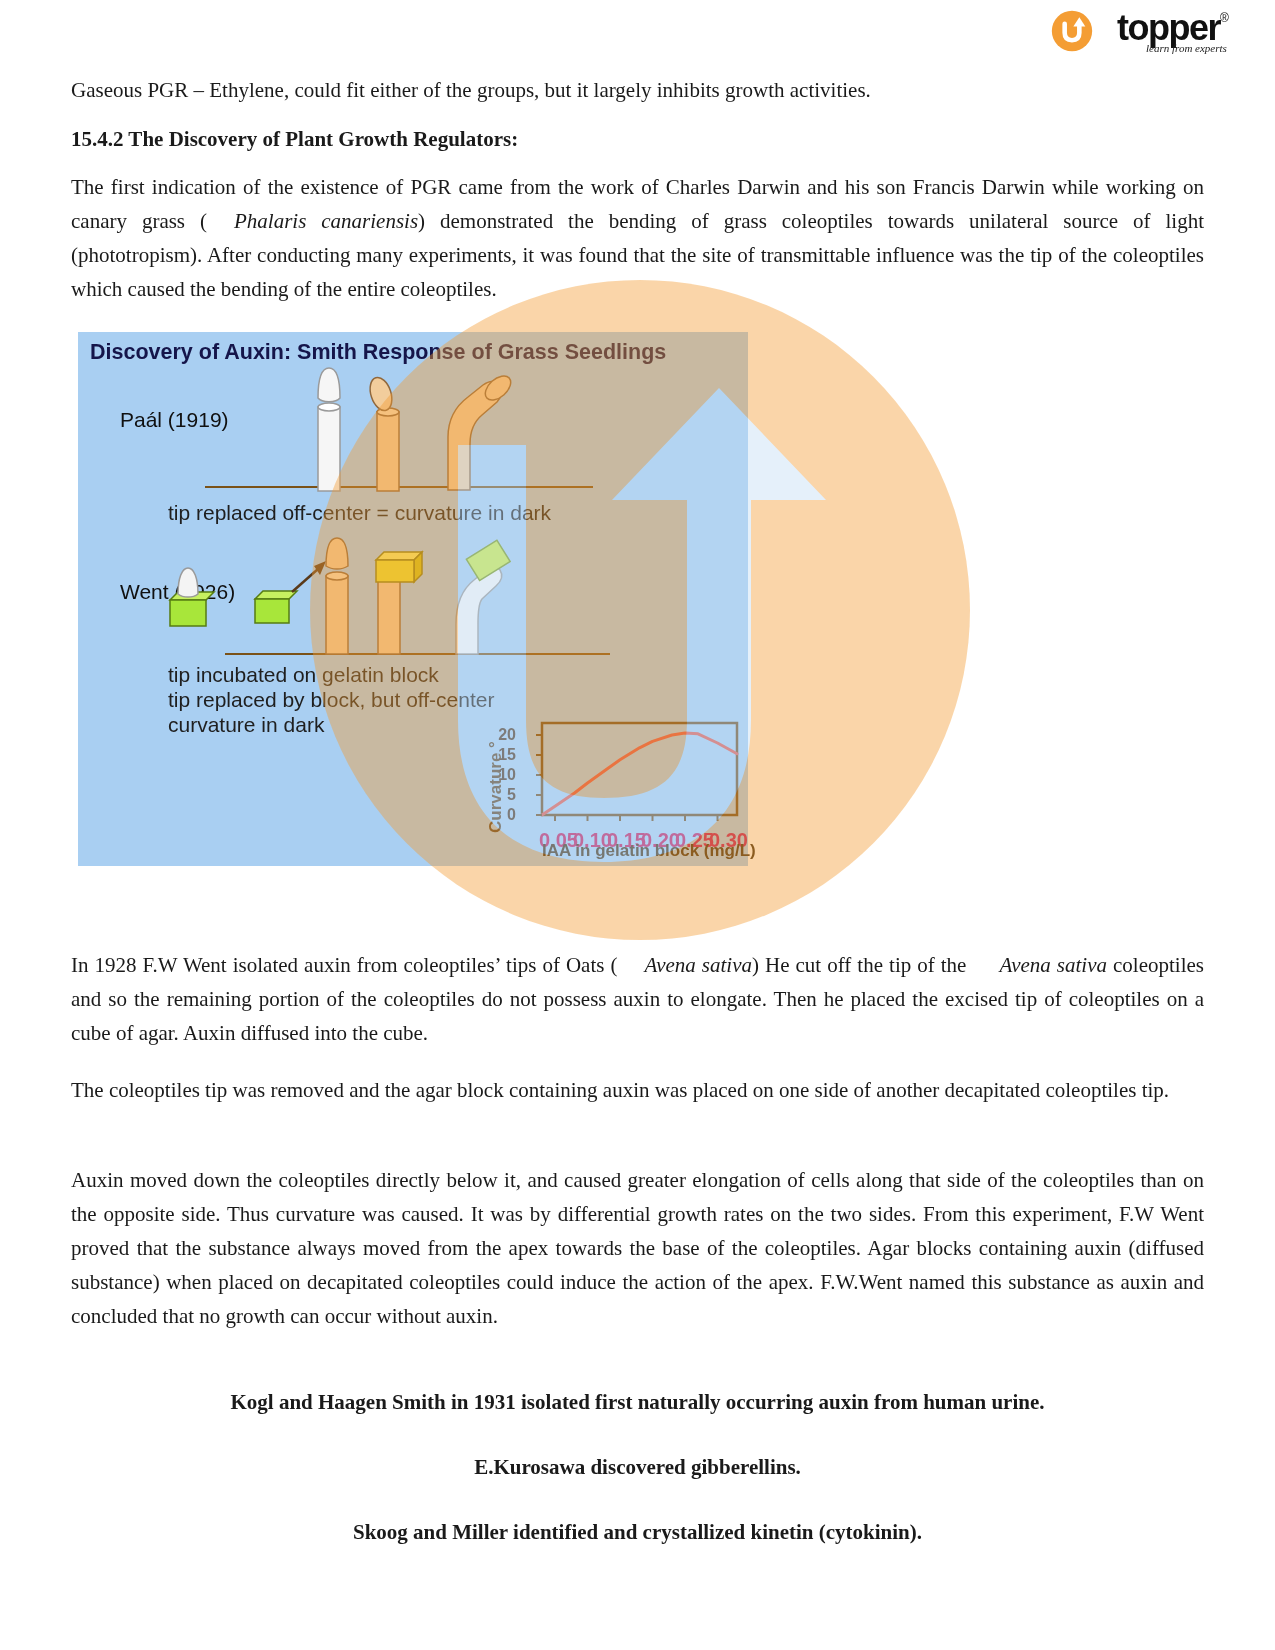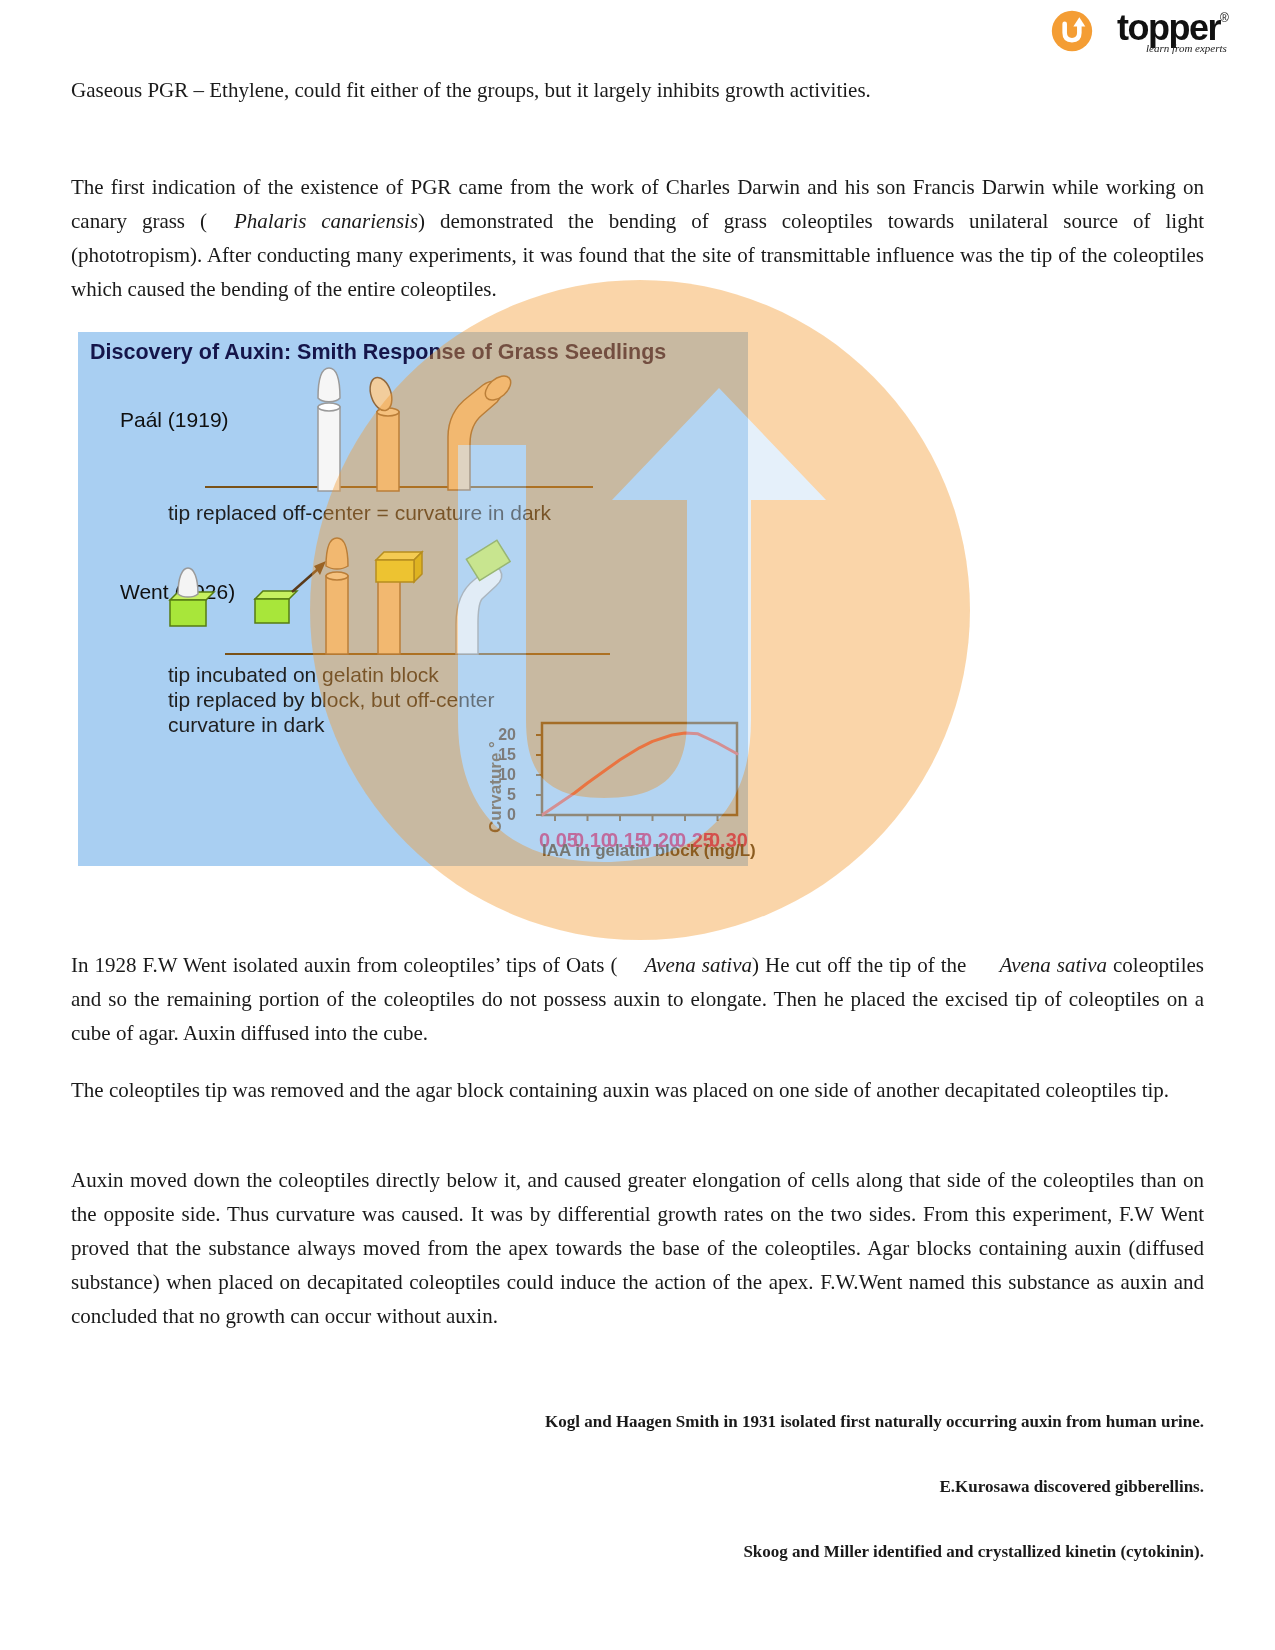--- a/index.html
+++ b/index.html
@@ -2,21 +2,21 @@
 <html><head>
 <meta charset="utf-8">
 <style>
   html,body{margin:0;padding:0;background:#e9e9e9;}
   .page{position:relative;width:1275px;height:1650px;background:#ffffff;overflow:hidden;
         font-family:"Liberation Serif",serif;color:#1a1a1a;margin:0 auto;}
   .abs{position:absolute;}
   .body-text{width:1133px;left:71px;font-size:21px;line-height:34px;text-align:justify;}
   .single{text-align:left;}
   .heading{font-weight:bold;font-size:21px;}
-  .boldline{font-weight:bold;font-size:17px;line-height:34px;margin-bottom:31px;text-align:right;margin-top:20px;}
+  .boldline{font-weight:bold;font-size:21px;line-height:34px;margin-bottom:31px;text-align:center;}
   .em{font-style:italic;margin-left:27px;}
 
   
   .logo-wrap{left:1050px;top:8px;width:160px;height:62px;}
   .logo-row{display:flex;align-items:center;gap:23px;}
   .logo-circle{width:44px;height:44px;flex:0 0 44px;}
   .logo-text{font-family:"Liberation Sans",sans-serif;font-weight:800;font-size:36px;
              letter-spacing:-1.5px;color:#111;line-height:40px;}
   .logo-reg{font-family:"Liberation Sans",sans-serif;font-size:12px;color:#111;vertical-align:18px;}
   .logo-tag{font-family:"Liberation Serif",serif;font-style:italic;font-size:11px;color:#222;
@@ -60,20 +60,21 @@
       </svg>
       <div>
         <span class="logo-text">topper</span><span class="logo-reg">®</span>
         <div class="logo-tag">learn from experts</div>
       </div>
     </div>
   </div>
 
   <div class="abs body-text single content-z" style="top:73px;">Gaseous PGR – Ethylene, could fit either of the groups, but it largely inhibits growth activities.</div>
 
+  <div class="abs body-text single heading content-z" style="top:122px;">15.4.2 The Discovery of Plant Growth Regulators:</div>
 
   <p class="abs body-text content-z" style="top:170px;margin:0;"><span>The first indication of the existence of PGR came from the work of Charles Darwin and his son Francis Darwin while working on canary grass (</span><span class="em">Phalaris canariensis</span><span>) demonstrated the bending of grass coleoptiles towards unilateral source of light (phototropism). After conducting many experiments, it was found that the site of transmittable influence was the tip of the coleoptiles which caused the bending of the entire coleoptiles.</span></p>
 
   <div class="abs diagram content-z">
     <div class="abs dg-title">Discovery of Auxin: Smith Response of Grass Seedlings</div>
     <div class="abs dg-label" style="left:42px;top:40px;">Paál (1919)</div>
     <div class="abs dg-label" style="left:42px;top:212px;">Went (1926)</div>
     <div class="abs dg-cap" style="left:90px;top:168px;">tip replaced off-center = curvature in dark</div>
     <div class="abs caps">
         <div class="dg-cap">tip incubated on gelatin block</div>

